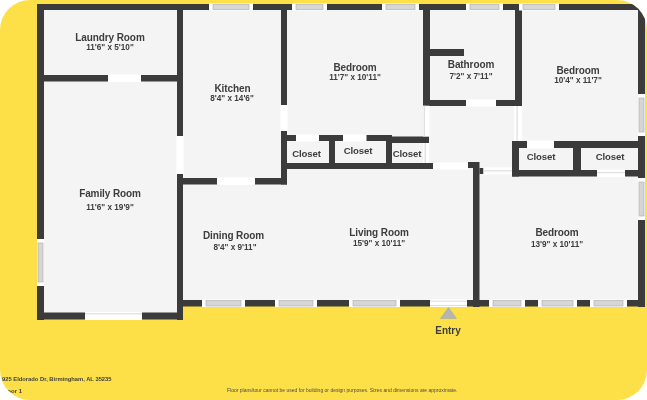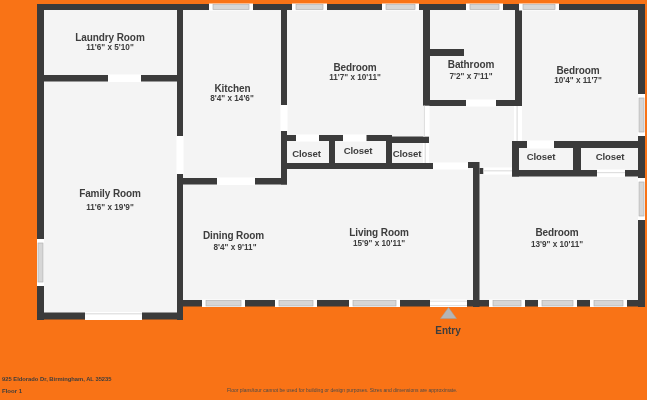--- a/index.html
+++ b/index.html
@@ -1,16 +1,16 @@
 <!DOCTYPE html>
 <html><head>
 <meta charset="utf-8">
 <style>
 html,body{margin:0;padding:0;background:#fff;}
-#page{position:relative;width:647px;height:400px;background:#f97316;overflow:hidden;}
+#page{position:relative;width:647px;height:400px;background:#fde047;overflow:hidden;border-radius:30px;}
 svg{display:block;}
 text{font-family:"Liberation Sans",sans-serif;fill:#3d3d3d;}
 .rn{font-size:10px;font-weight:bold;letter-spacing:-0.1px;}
 .rd{font-size:8.2px;font-weight:bold;}
 .cl{font-size:9.6px;font-weight:bold;letter-spacing:-0.1px;}
 </style>
 </head>
 <body>
 <div id="page">
 <svg width="647" height="400" viewBox="0 0 647 400">

